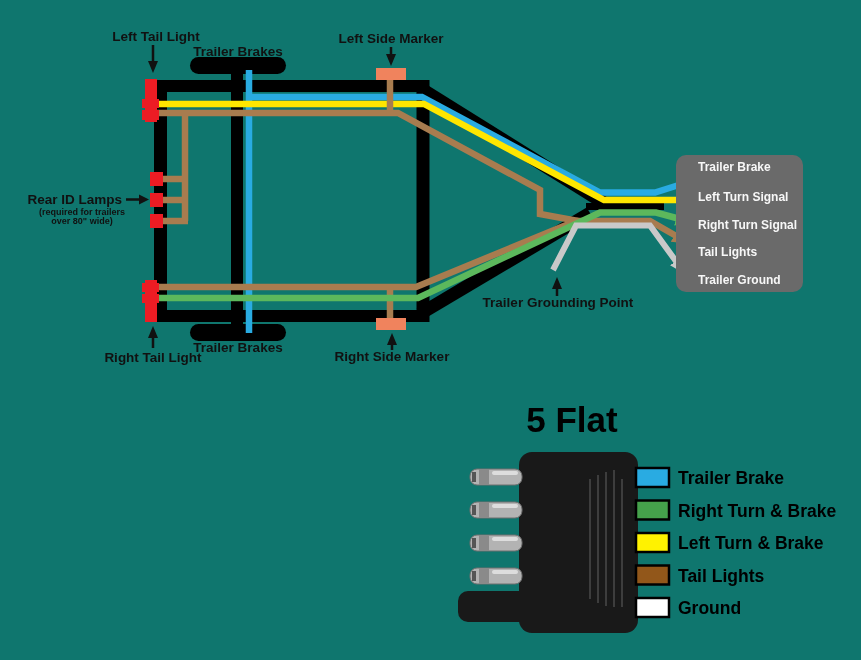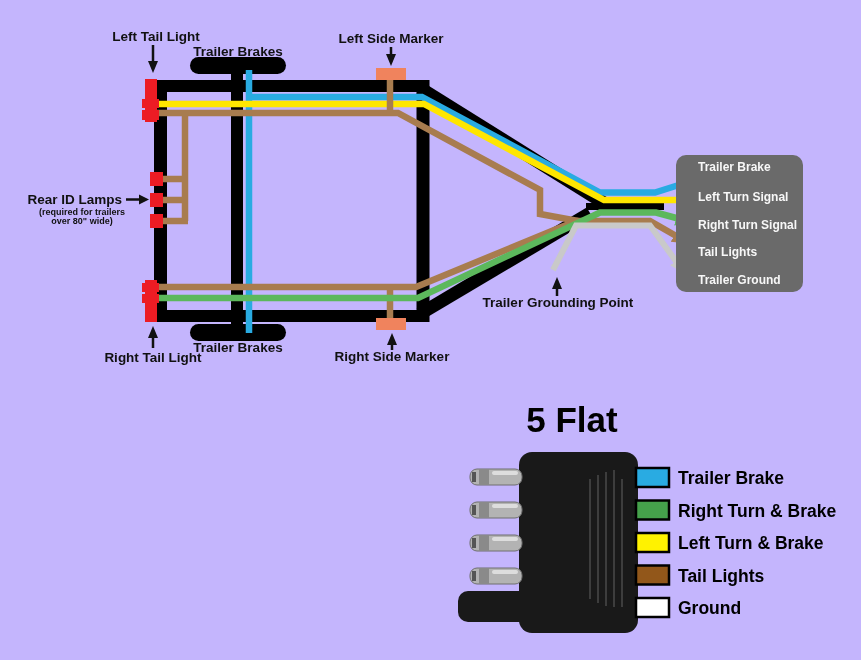--- a/index.html
+++ b/index.html
@@ -1,16 +1,16 @@
 <!DOCTYPE html>
 <html><head>
 <meta charset="utf-8">
 <style>
   html,body{margin:0;padding:0;background:#fff;}
-  .canvas{position:relative;width:861px;height:660px;background:#c4b5fd;overflow:hidden;}
+  .canvas{position:relative;width:861px;height:660px;background:#0f766e;overflow:hidden;}
   svg{display:block;}
   .lbl{font:700 13.5px "Liberation Sans",sans-serif;fill:#111;}
   .lbl-sm{font:700 9px "Liberation Sans",sans-serif;fill:#111;}
   .box-lbl{font:700 12px "Liberation Sans",sans-serif;fill:#f7f7f7;}
   .title-lbl{font:700 35px "Liberation Sans",sans-serif;fill:#000;}
   .legend-lbl{font:700 17.5px "Liberation Sans",sans-serif;fill:#000;}
   .frame{stroke:#000;fill:none;}
   .blackfill{fill:#000;}
   .arrblk{fill:#111;}
   .arrline{stroke:#111;stroke-width:2.5;fill:none;}

